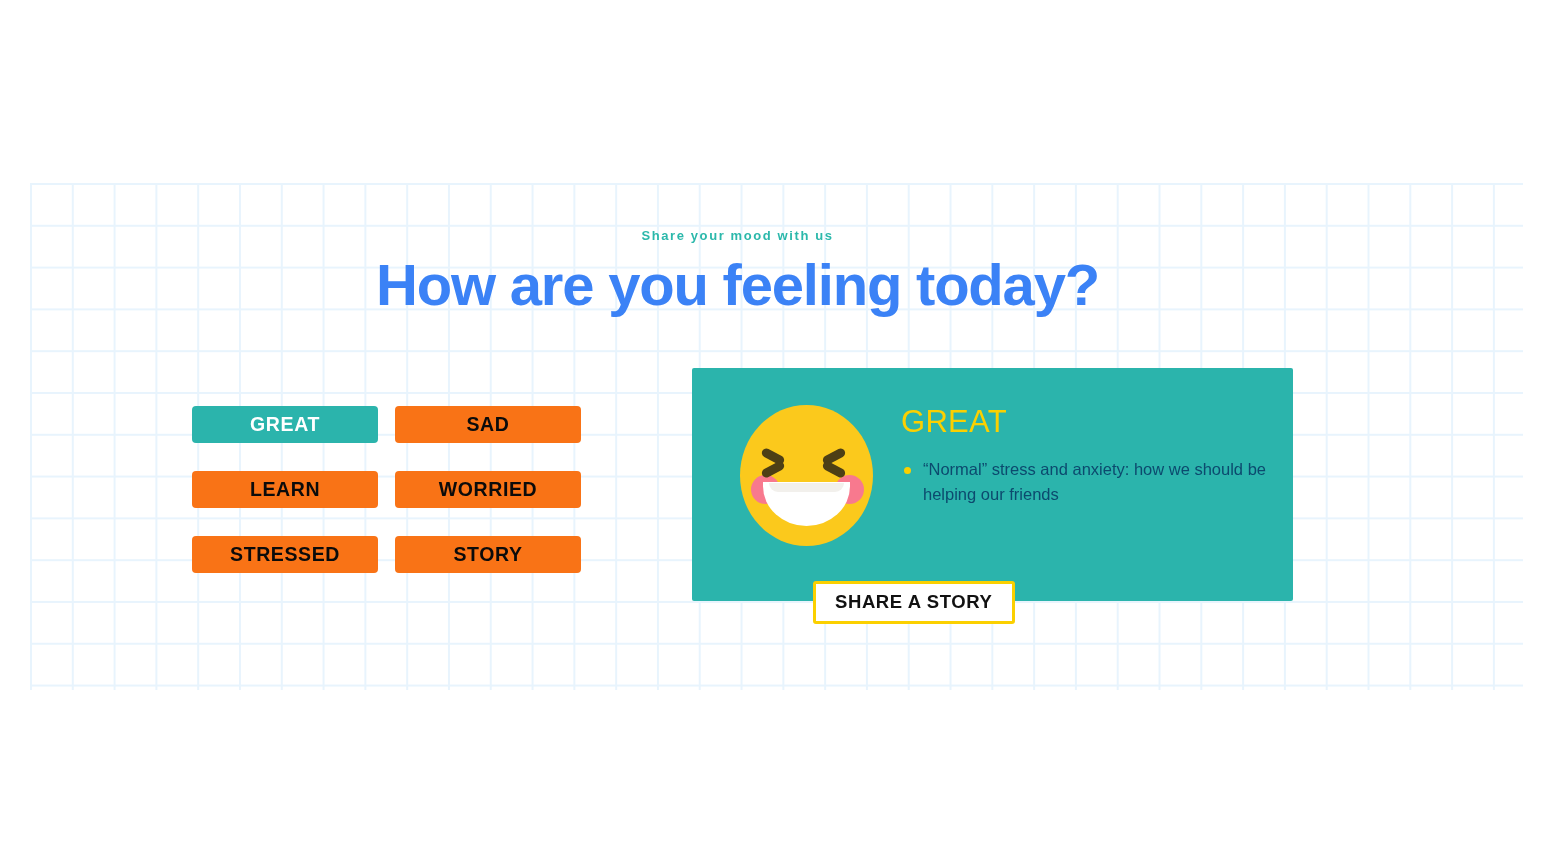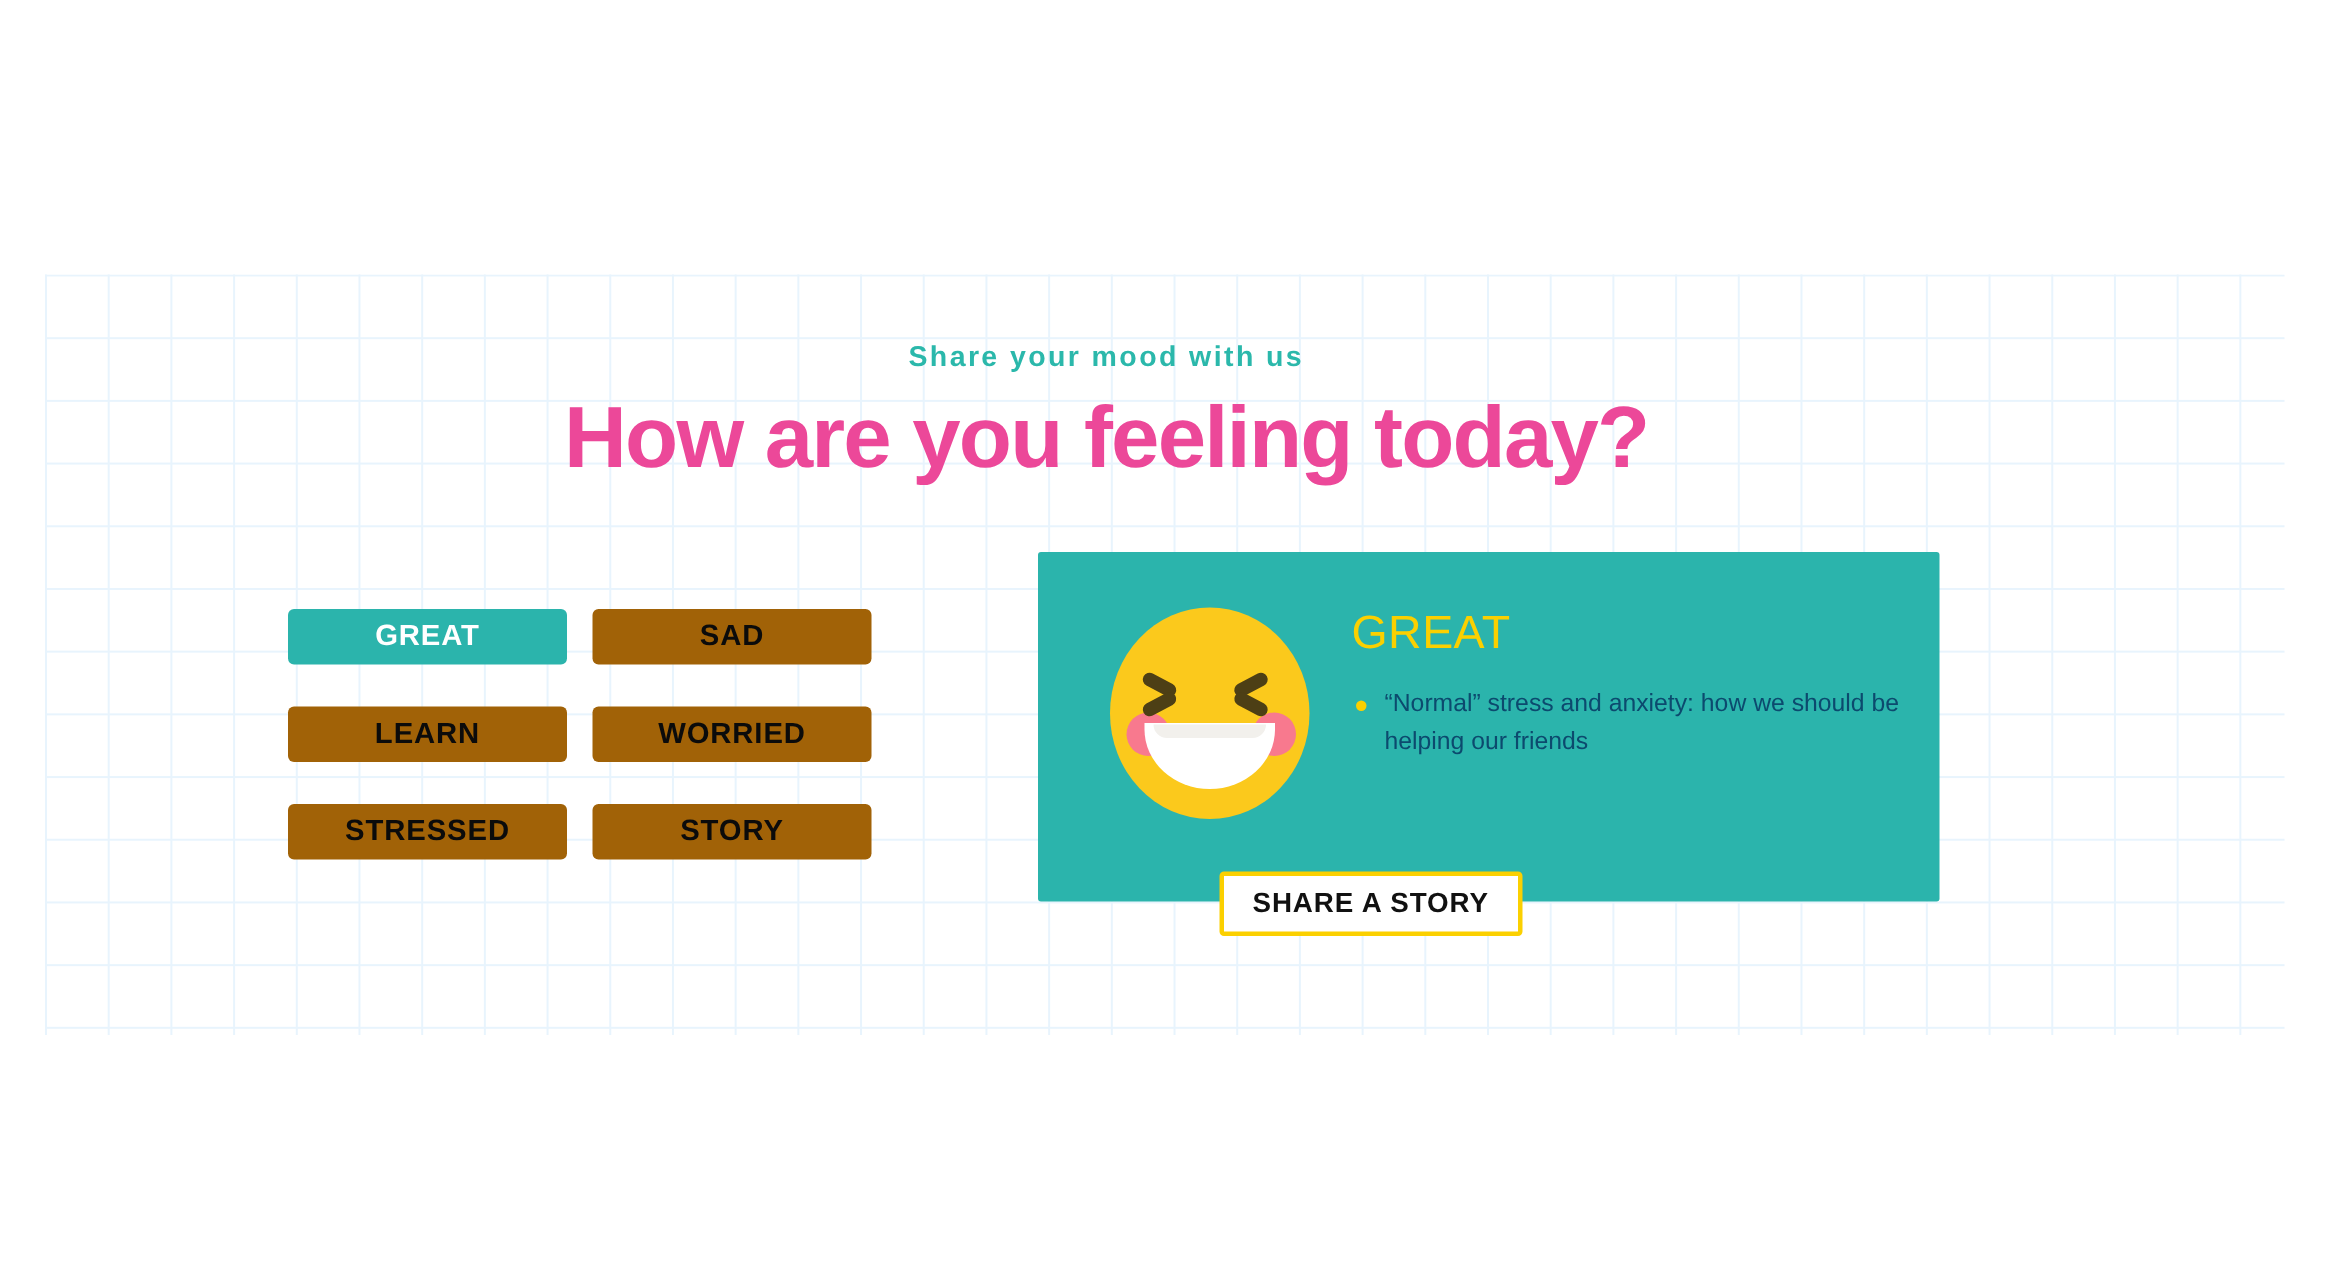--- a/index.html
+++ b/index.html
@@ -32,52 +32,52 @@
 
   
   #header {
     position: absolute;
     left: 0;
     top: 228px;
     width: 1475px;
     text-align: center;
   }
   #eyebrow {
-    font-size: 19px;
+    font-size: 13px;
     font-weight: bold;
     color: #2bb8ab;
     letter-spacing: 1.6px;
     margin: 0 0 8px 0;
     line-height: 1.2;
   }
   #page-title {
     font-size: 58px;
     font-weight: bold;
-    color: #ec4899;
+    color: #3b82f6;
     letter-spacing: -1.2px;
     margin: 0;
     line-height: 1.15;
   }
 
   
   #mood-grid {
     position: absolute;
     left: 192px;
     top: 406px;
     width: 389px;
     display: grid;
     grid-template-columns: 186px 186px;
     grid-auto-rows: 37px;
     column-gap: 17px;
     row-gap: 28px;
   }
   .mood-btn {
     border: none;
     border-radius: 4px;
-    background: #a16207;
+    background: #f97316;
     color: #0b0b0b;
     font-family: "Liberation Sans", sans-serif;
     font-size: 19.5px;
     font-weight: bold;
     letter-spacing: 0.6px;
     cursor: pointer;
     display: flex;
     align-items: center;
     justify-content: center;
     padding: 0;

